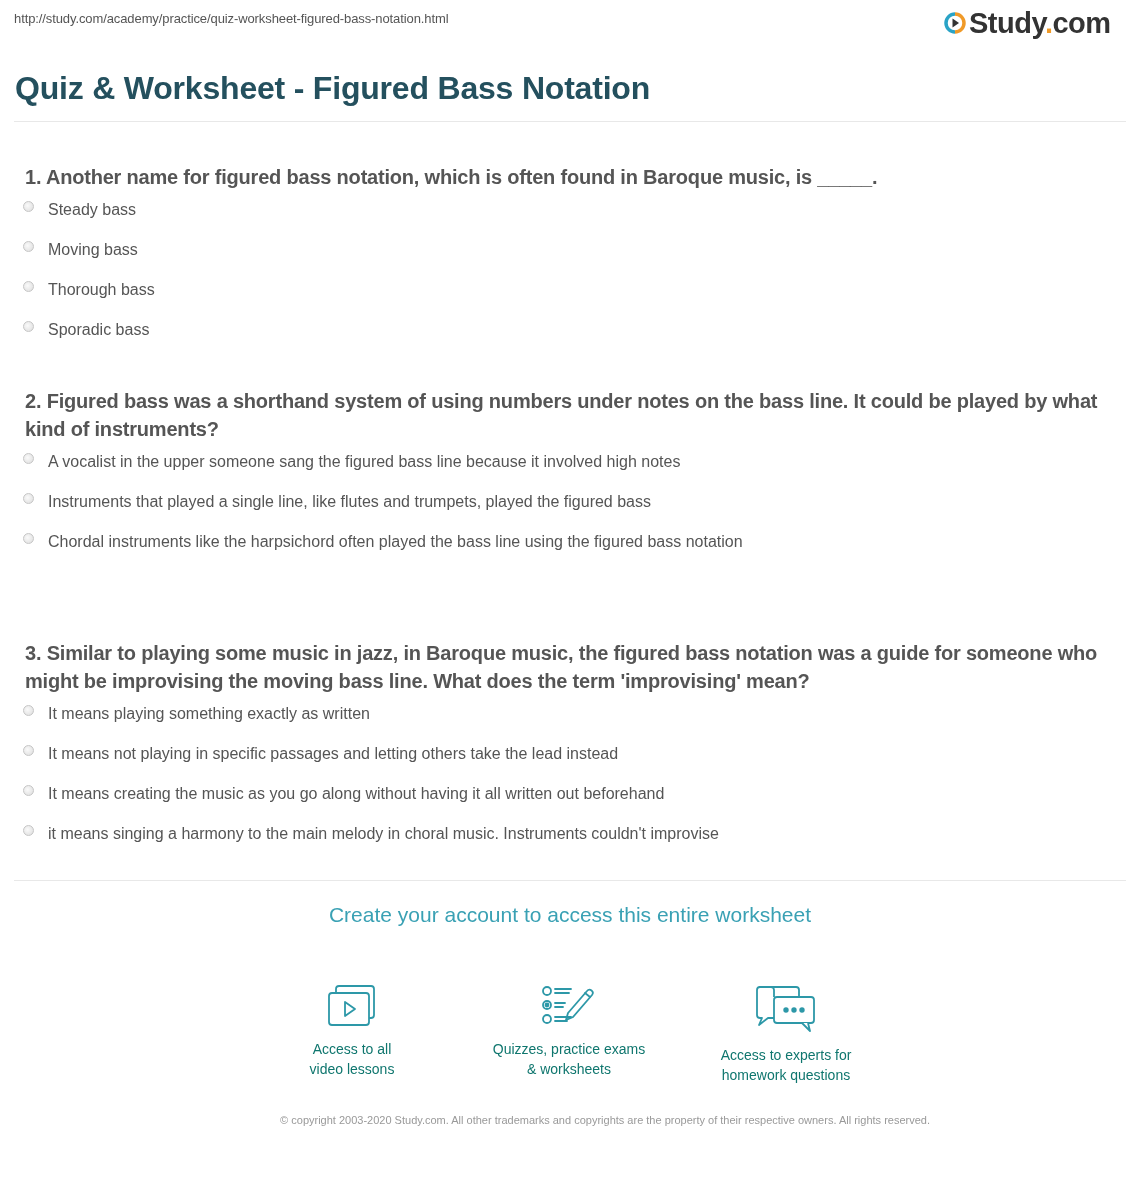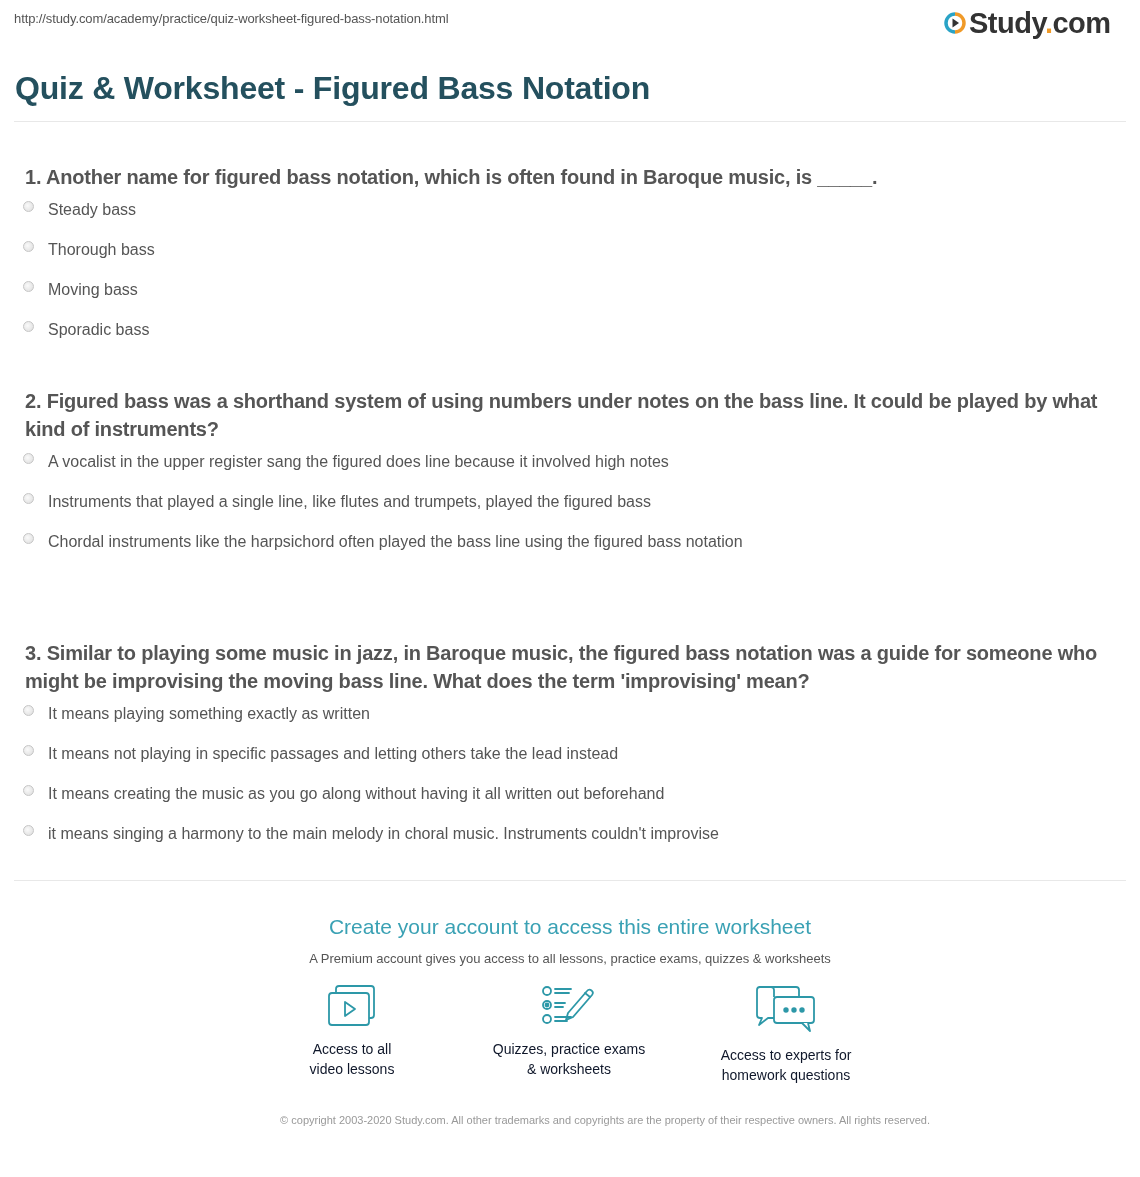--- a/index.html
+++ b/index.html
@@ -11,25 +11,25 @@
   .logo-text .dot { color: #f09a28; }
   .title { position: absolute; left: 15px; top: 70px; margin: 0; font-size: 32px; font-weight: bold; color: #24505e; letter-spacing: -0.2px; }
   .divider { position: absolute; left: 14px; right: 14px; height: 1px; background: #e8e8e8; }
   .question { position: absolute; left: 15px; width: 1095px; }
   .q-text { margin: 10px; font-size: 20px; font-weight: bold; color: #555; line-height: 28px; letter-spacing: -0.2px; }
   .answers { list-style: none; margin: 0; padding: 0; }
   .answer { display: flex; height: 40px; }
   .radio { width: 9px; height: 9px; border-radius: 50%; border: 1px solid #c6c6c6; background: radial-gradient(circle at 40% 40%, #fafafa, #dcdcdc); margin-left: 8px; margin-right: 14px; flex: none; }
   .answer-label { font-size: 16px; color: #555; }
   .cta { position: absolute; left: 0; width: 1140px; text-align: center; }
-  .cta-title { font-size: 21px; color: #3aa1b4; margin: 12px; }
+  .cta-title { font-size: 21px; color: #3aa1b4; margin: 0; }
   .cta-sub { font-size: 13px; color: #555; margin-top: 4px; }
   .feature { position: absolute; top: 985px; width: 200px; text-align: center; }
   .feature svg { display: block; margin: 0 auto; }
-  .feature-text { font-size: 14px; color: #0f172a; line-height: 20px; margin-top: 10px; }
+  .feature-text { font-size: 14px; color: #0f766e; line-height: 20px; margin-top: 10px; }
   .footer { position: absolute; top: 1112px; left: 210px; width: 720px; text-align: right; font-size: 11px; color: #999; line-height: 17px; }
 </style>
 </head>
 <body>
 
 <div class="url">http://study.com/academy/practice/quiz-worksheet-figured-bass-notation.html</div>
 
 <div class="logo">
   <span class="logo-mark">
     <svg width="22" height="22" viewBox="0 0 22 22">
@@ -46,39 +46,39 @@
 
 <div class="question" style="top:153px">
   <p class="q-text">1. Another name for figured bass notation, which is often found in Baroque music, is _____.</p>
   <ul class="answers" style="margin-top:6px">
     <li class="answer">
         <span class="radio"></span>
         <span class="answer-label">Steady bass</span>
       </li>
     <li class="answer">
         <span class="radio"></span>
-        <span class="answer-label">Thorough bass</span>
+        <span class="answer-label">Moving bass</span>
       </li>
     <li class="answer">
         <span class="radio"></span>
-        <span class="answer-label">Moving bass</span>
+        <span class="answer-label">Thorough bass</span>
       </li>
     <li class="answer">
         <span class="radio"></span>
         <span class="answer-label">Sporadic bass</span>
       </li>
   </ul>
 </div>
 
 <div class="question" style="top:377px">
   <p class="q-text">2. Figured bass was a shorthand system of using numbers under notes on the bass line. It could be played by what kind of instruments?</p>
   <ul class="answers" style="margin-top:7px">
     <li class="answer">
         <span class="radio"></span>
-        <span class="answer-label">A vocalist in the upper register sang the figured does line because it involved high notes</span>
+        <span class="answer-label">A vocalist in the upper someone sang the figured bass line because it involved high notes</span>
       </li>
     <li class="answer">
         <span class="radio"></span>
         <span class="answer-label">Instruments that played a single line, like flutes and trumpets, played the figured bass</span>
       </li>
     <li class="answer">
         <span class="radio"></span>
         <span class="answer-label">Chordal instruments like the harpsichord often played the bass line using the figured bass notation</span>
       </li>
   </ul>
@@ -103,21 +103,20 @@
         <span class="radio"></span>
         <span class="answer-label">it means singing a harmony to the main melody in choral music. Instruments couldn't improvise</span>
       </li>
   </ul>
 </div>
 
 <div class="divider" style="top:880px"></div>
 
 <div class="cta" style="top:903px">
   <p class="cta-title">Create your account to access this entire worksheet</p>
-  <div class="cta-sub">A Premium account gives you access to all lessons, practice exams, quizzes &amp; worksheets</div>
 </div>
 
 <div class="feature" style="left:252px">
   <span>
     <svg width="52" height="44" viewBox="0 0 52 44" fill="none" stroke="#2d98a8" stroke-width="1.8" stroke-linejoin="round">
       <path d="M10 8 V4 a3 3 0 0 1 3 -3 H45 a3 3 0 0 1 3 3 V30 a3 3 0 0 1 -3 3 H43"></path>
       <rect x="3" y="8" width="40" height="32" rx="3"></rect>
       <path d="M19 17 L29 24 L19 31 Z"></path>
     </svg>
   </span>

